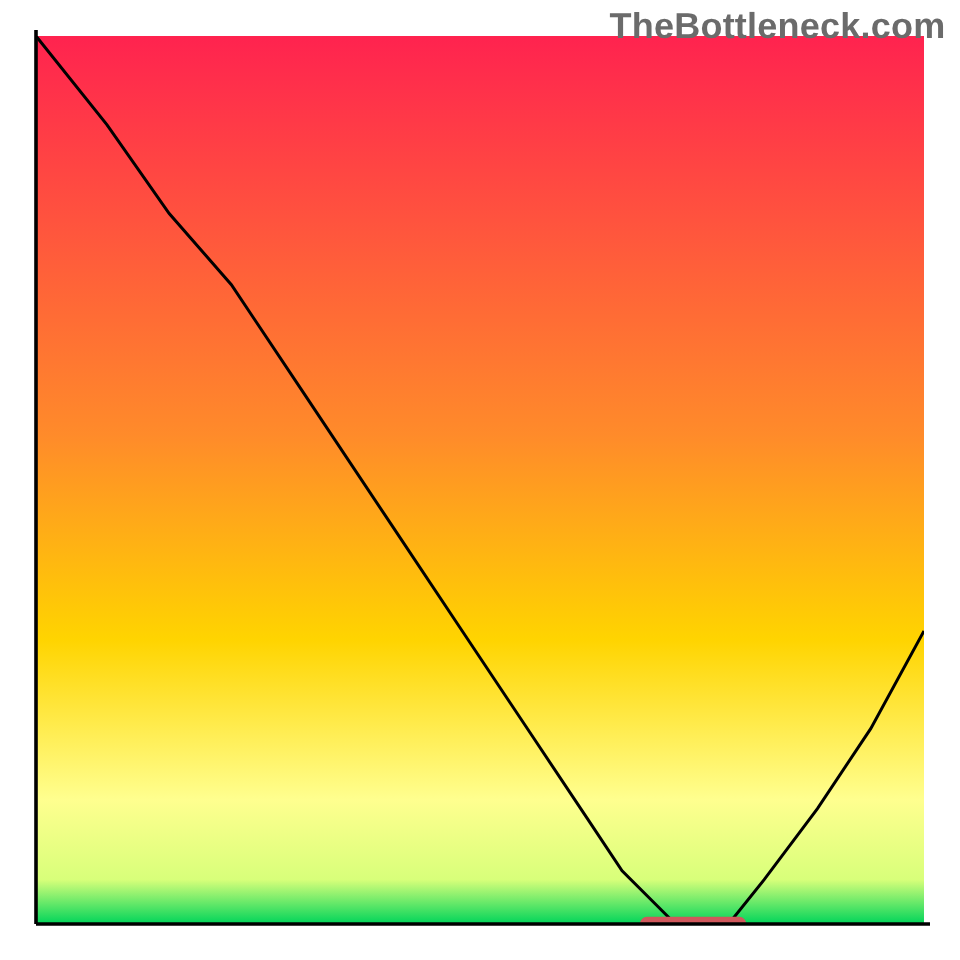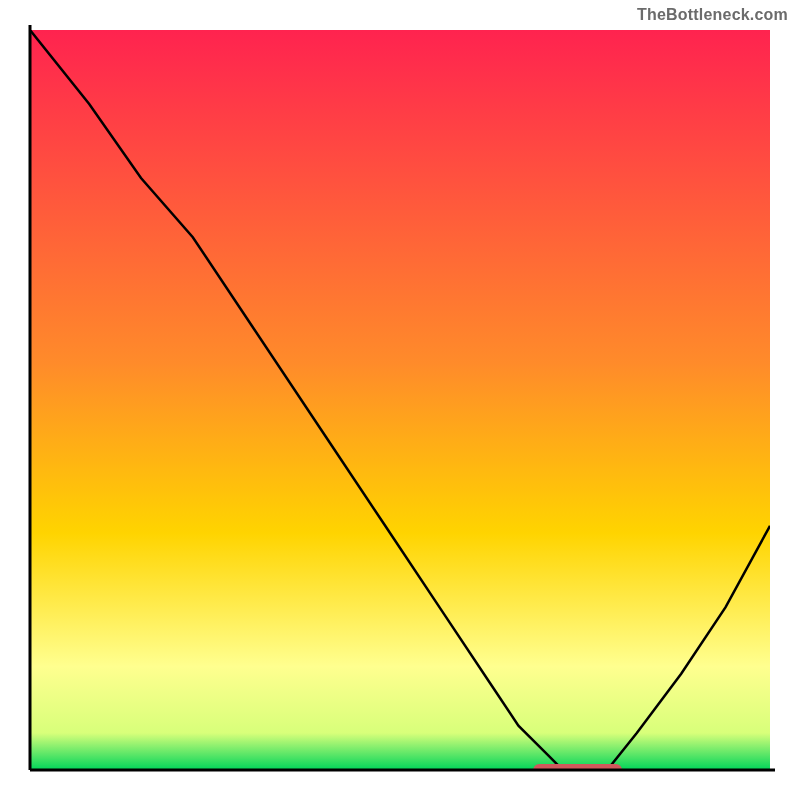--- a/index.html
+++ b/index.html
@@ -12,21 +12,21 @@
   }
   .stage {
     position: relative;
     width: 800px;
     height: 800px;
   }
   .watermark {
     position: absolute;
     top: 6px;
     right: 12px;
-    font-size: 16px;
+    font-size: 30px;
     font-weight: 600;
     color: #6b6b6b;
     letter-spacing: 0.2px;
     user-select: none;
   }
   svg {
     display: block;
   }
 </style>
 </head>

